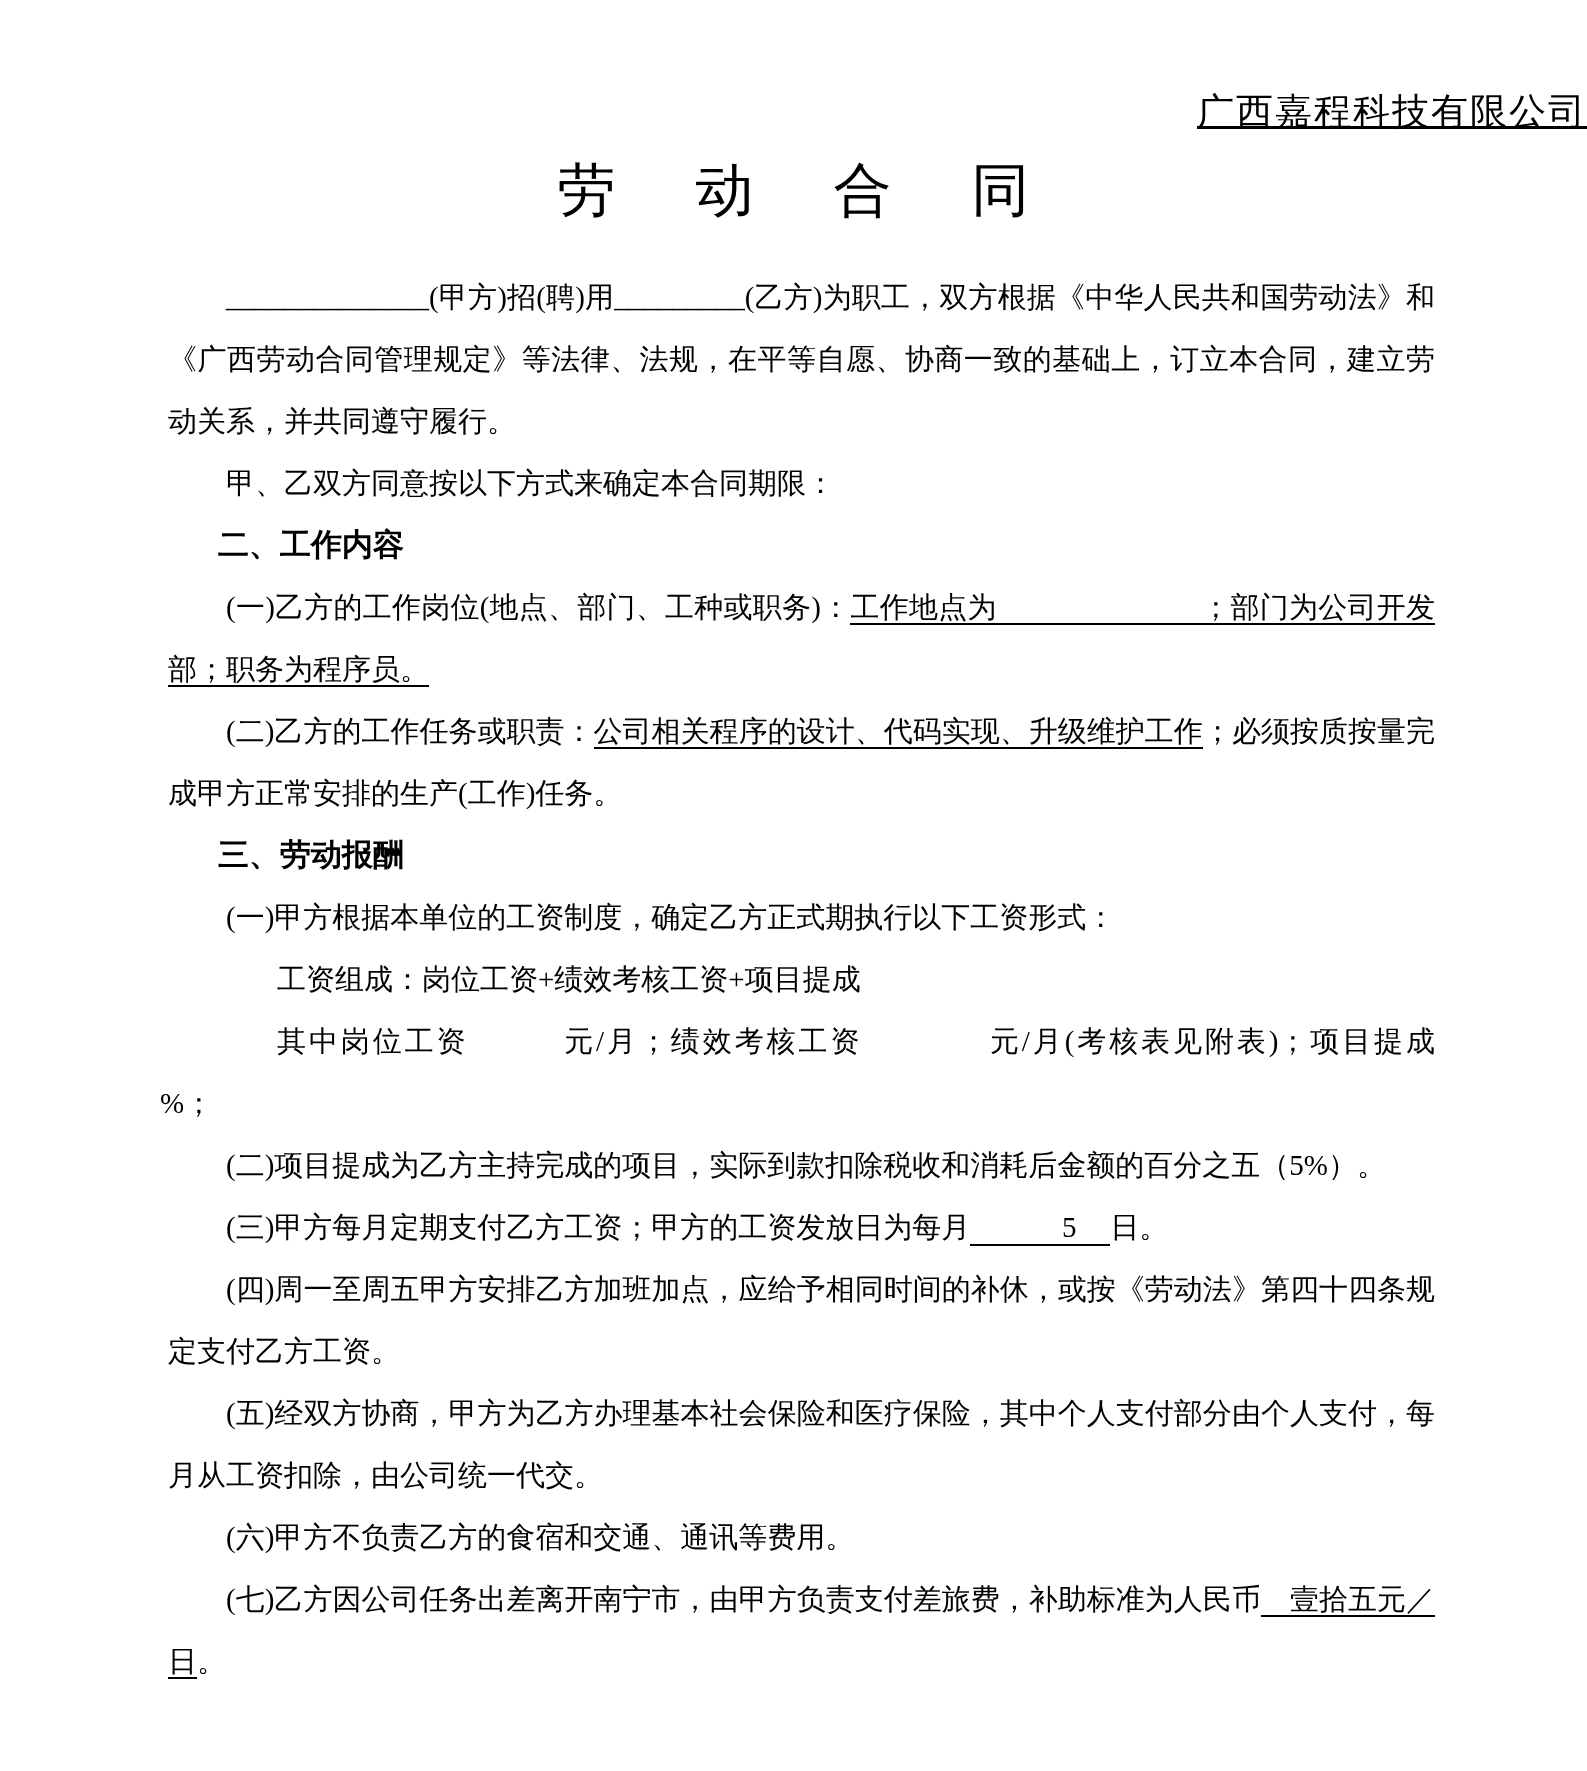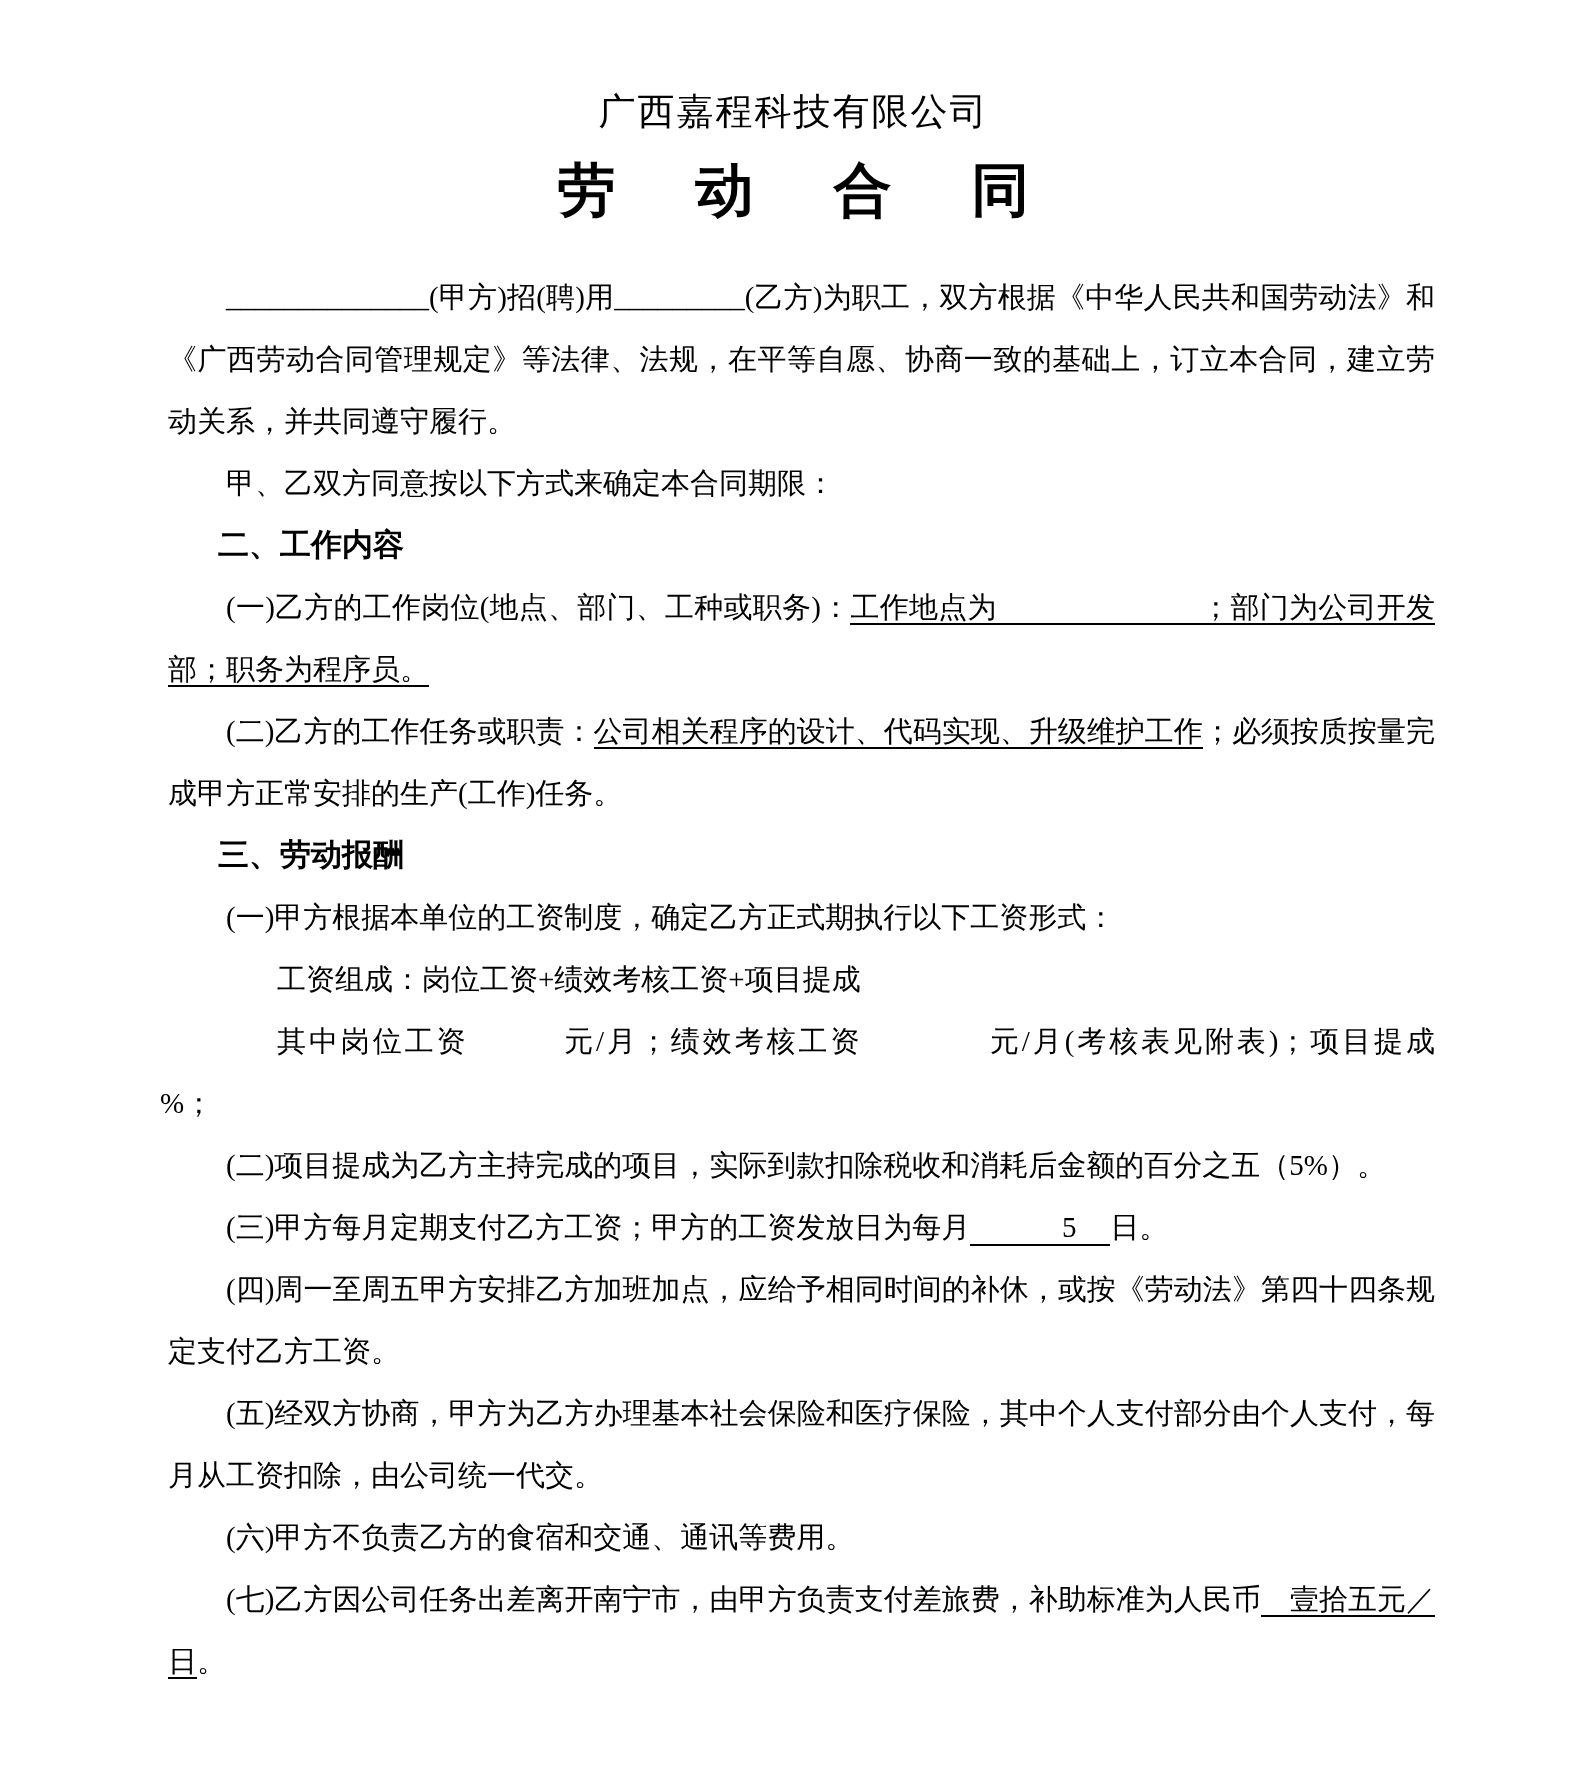--- a/index.html
+++ b/index.html
@@ -9,32 +9,33 @@
     height:1771px;
     margin:0 auto;
     background:#ffffff;
     color:#000000;
     font-family:"Liberation Serif","DejaVu Serif",serif;
     overflow:hidden;
     box-sizing:border-box;
   }
   .company{
     margin:90px 0 0 0;
-    text-align:center;
+    text-align:right;
     font-size:37px;
     line-height:44px;
     font-weight:400;
     letter-spacing:2px;
+    text-decoration:underline;
   }
   .doc-title{
     margin:16px 0 0 0;
     text-align:center;
     font-size:58px;
     line-height:80px;
-    font-weight:bold;
+    font-weight:normal;
     font-family:"Liberation Sans","DejaVu Sans",sans-serif;
     letter-spacing:0.55em;
     text-indent:0.55em;
   }
   .doc-body{
     margin-top:36px;
     padding:0 152px 0 160px;
     font-size:29px;
     line-height:62px;
     text-align:justify;

